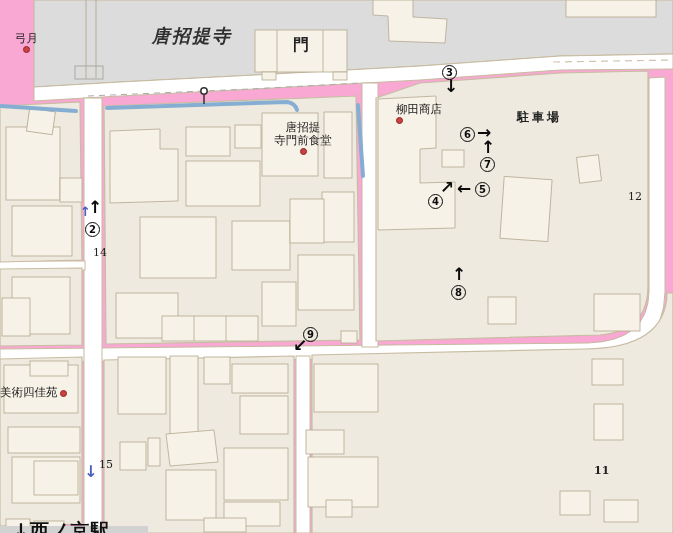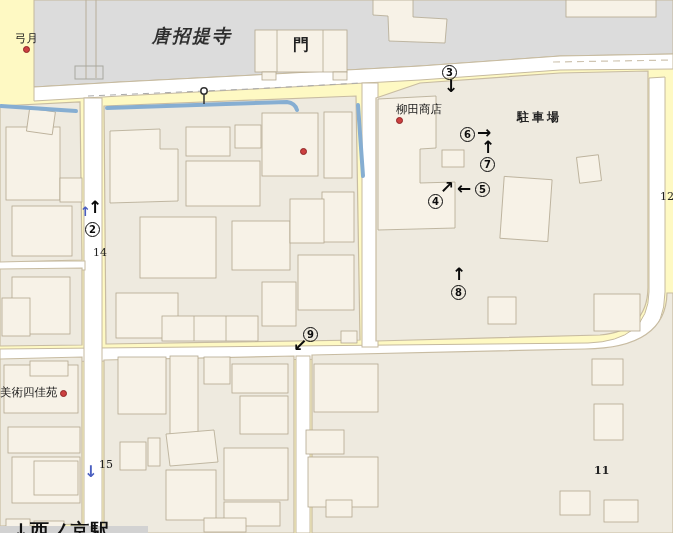--- a/index.html
+++ b/index.html
@@ -1,16 +1,16 @@
 <!DOCTYPE html>
 <html><head>
 <meta charset="utf-8">
 <style>
   html,body{margin:0;padding:0;background:#f1ece2;}
-  #stage{position:relative;width:673px;height:533px;overflow:hidden;background:#fef9c3;
+  #stage{position:relative;width:673px;height:533px;overflow:hidden;background:#f9a8d4;
          font-family:"DejaVu Sans",sans-serif;}
   #mapsvg{position:absolute;left:0;top:0;}
   .lbl{position:absolute;color:#1c1c1c;white-space:nowrap;line-height:1.1;}
   .lbl-sm{font-size:11.5px;}
   .lbl-temple{font-size:18px;font-weight:bold;letter-spacing:2px;color:#2e2e2e;font-style:italic;}
   .lbl-gate{font-size:16px;font-weight:bold;color:#222;}
   .lbl-parking{font-size:12px;font-weight:bold;letter-spacing:3px;color:#222;}
   .lbl-gojo{font-family:"DejaVu Serif",serif;font-size:23px;font-weight:bold;letter-spacing:3px;color:#111;}
   .lbl-station{font-size:19px;font-weight:600;letter-spacing:1px;color:#111;margin-top:18px;}
   .lbl-num{font-family:"DejaVu Serif",serif;font-size:11px;color:#222;}
@@ -155,36 +155,40 @@
   <div class="lbl lbl-sm" style="left:15px;top:32px;">弓月</div>
   <span class="dot" style="left:23px;top:46px;"></span>
 
   <div class="lbl lbl-temple" style="left:152px;top:26px;">唐招提寺</div>
 
   <div class="lbl lbl-gate" style="left:293px;top:36px;">門</div>
 
   <div class="lbl lbl-sm" style="left:373px;top:103px;margin-left:23px;">柳田商店</div>
   <span class="dot" style="left:396px;top:117px;"></span>
 
+  <div class="lbl rest" style="left:267px;top:121px;">
+    <div>唐招提</div>
+    <div>寺門前食堂</div>
+  </div>
   <span class="dot" style="left:300px;top:148px;"></span>
 
   <div class="lbl lbl-parking" style="left:517px;top:111px;">駐車場</div>
 
 
   <div class="lbl lbl-sm" style="left:0px;top:386px;">美術四佳苑</div>
   <span class="dot" style="left:60px;top:390px;"></span>
 
   <div class="lbl lbl-station" style="left:13px;top:502px;">
     <span>↓</span><span>西ノ京駅</span>
   </div>
 
   <div class="lbl lbl-num" style="left:93px;top:247px;">14</div>
   <div class="lbl lbl-num" style="left:99px;top:459px;">15</div>
   <div class="lbl lbl-num" style="left:594px;top:465px;font-weight:bold;">11</div>
-  <div class="lbl lbl-num" style="left:660px;top:191px;">12</div>
+  <div class="lbl lbl-num" style="left:628px;top:191px;">12</div>
 
   <span class="mk-arrow" style="left:88px;top:199px;">↑</span>
   <span class="mk-arrow-blue" style="left:80px;top:205px;">↑</span>
   <span class="mk-circle" style="left:85px;top:222px;">2</span>
 
   <span class="mk-circle" style="left:442px;top:65px;">3</span>
   <span class="mk-arrow" style="left:444px;top:78px;">↓</span>
 
   <span class="mk-circle" style="left:428px;top:194px;">4</span>
   <span class="mk-arrow" style="left:440px;top:179px;">↗</span>

